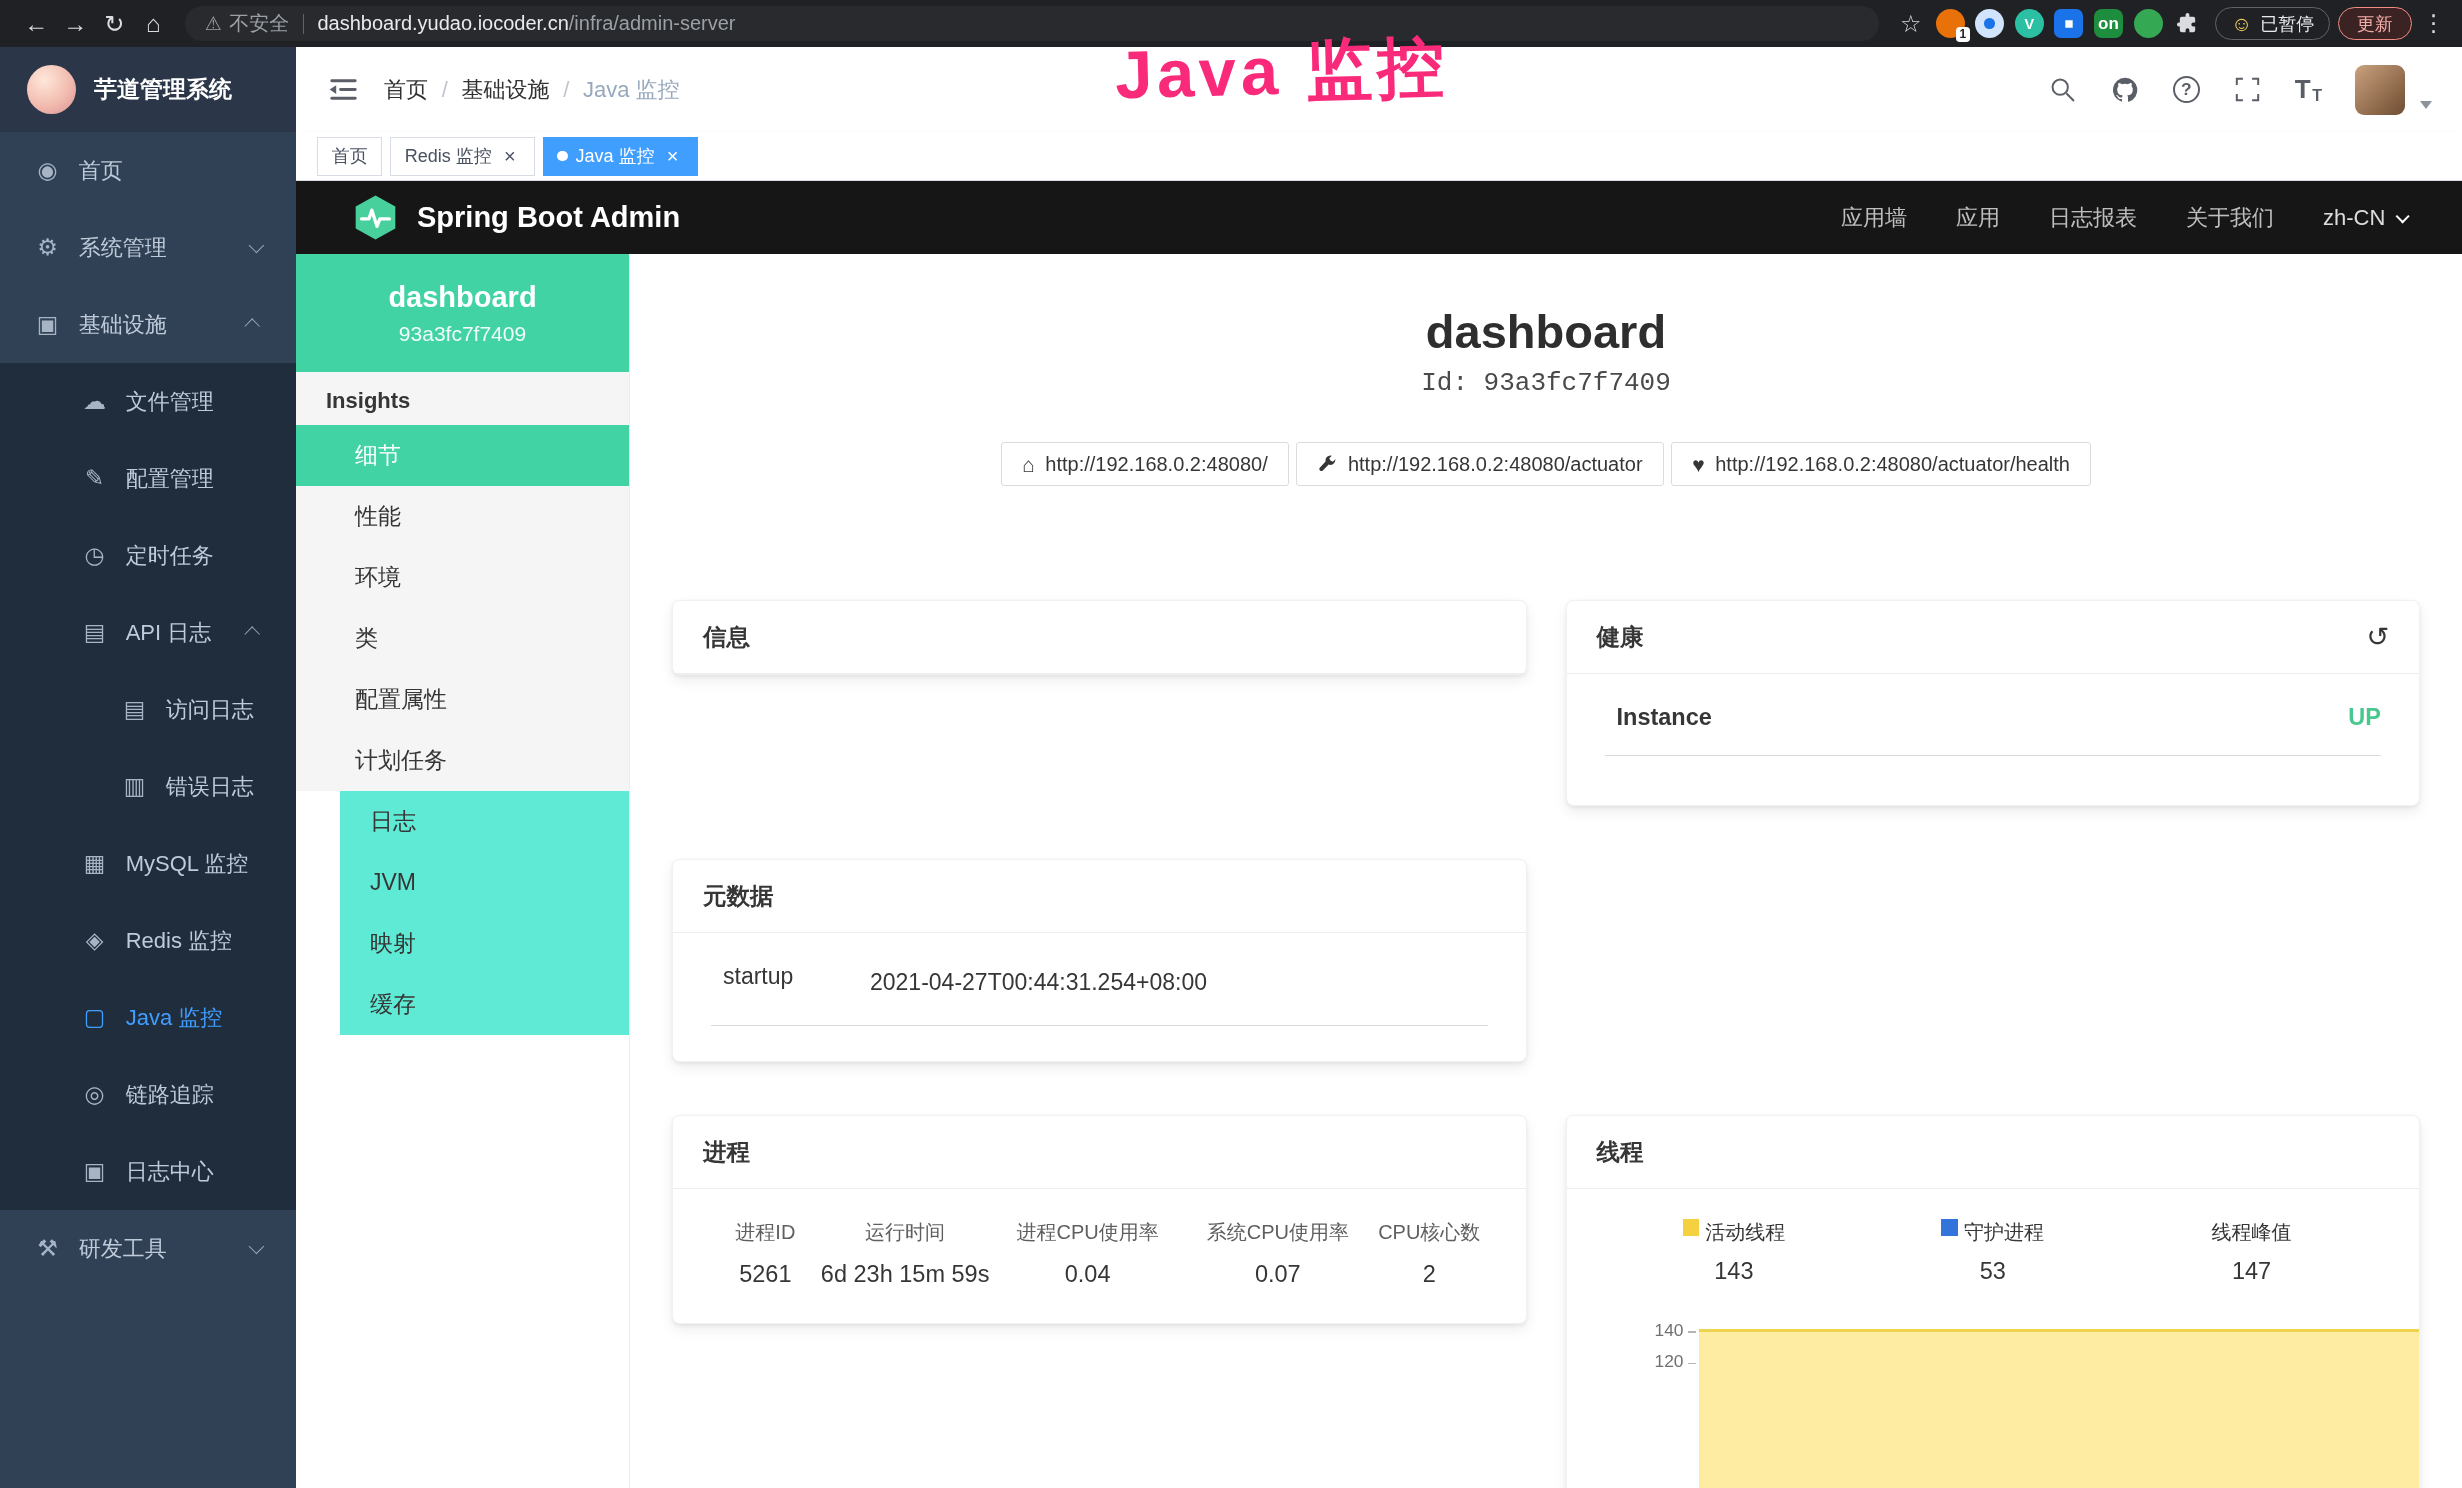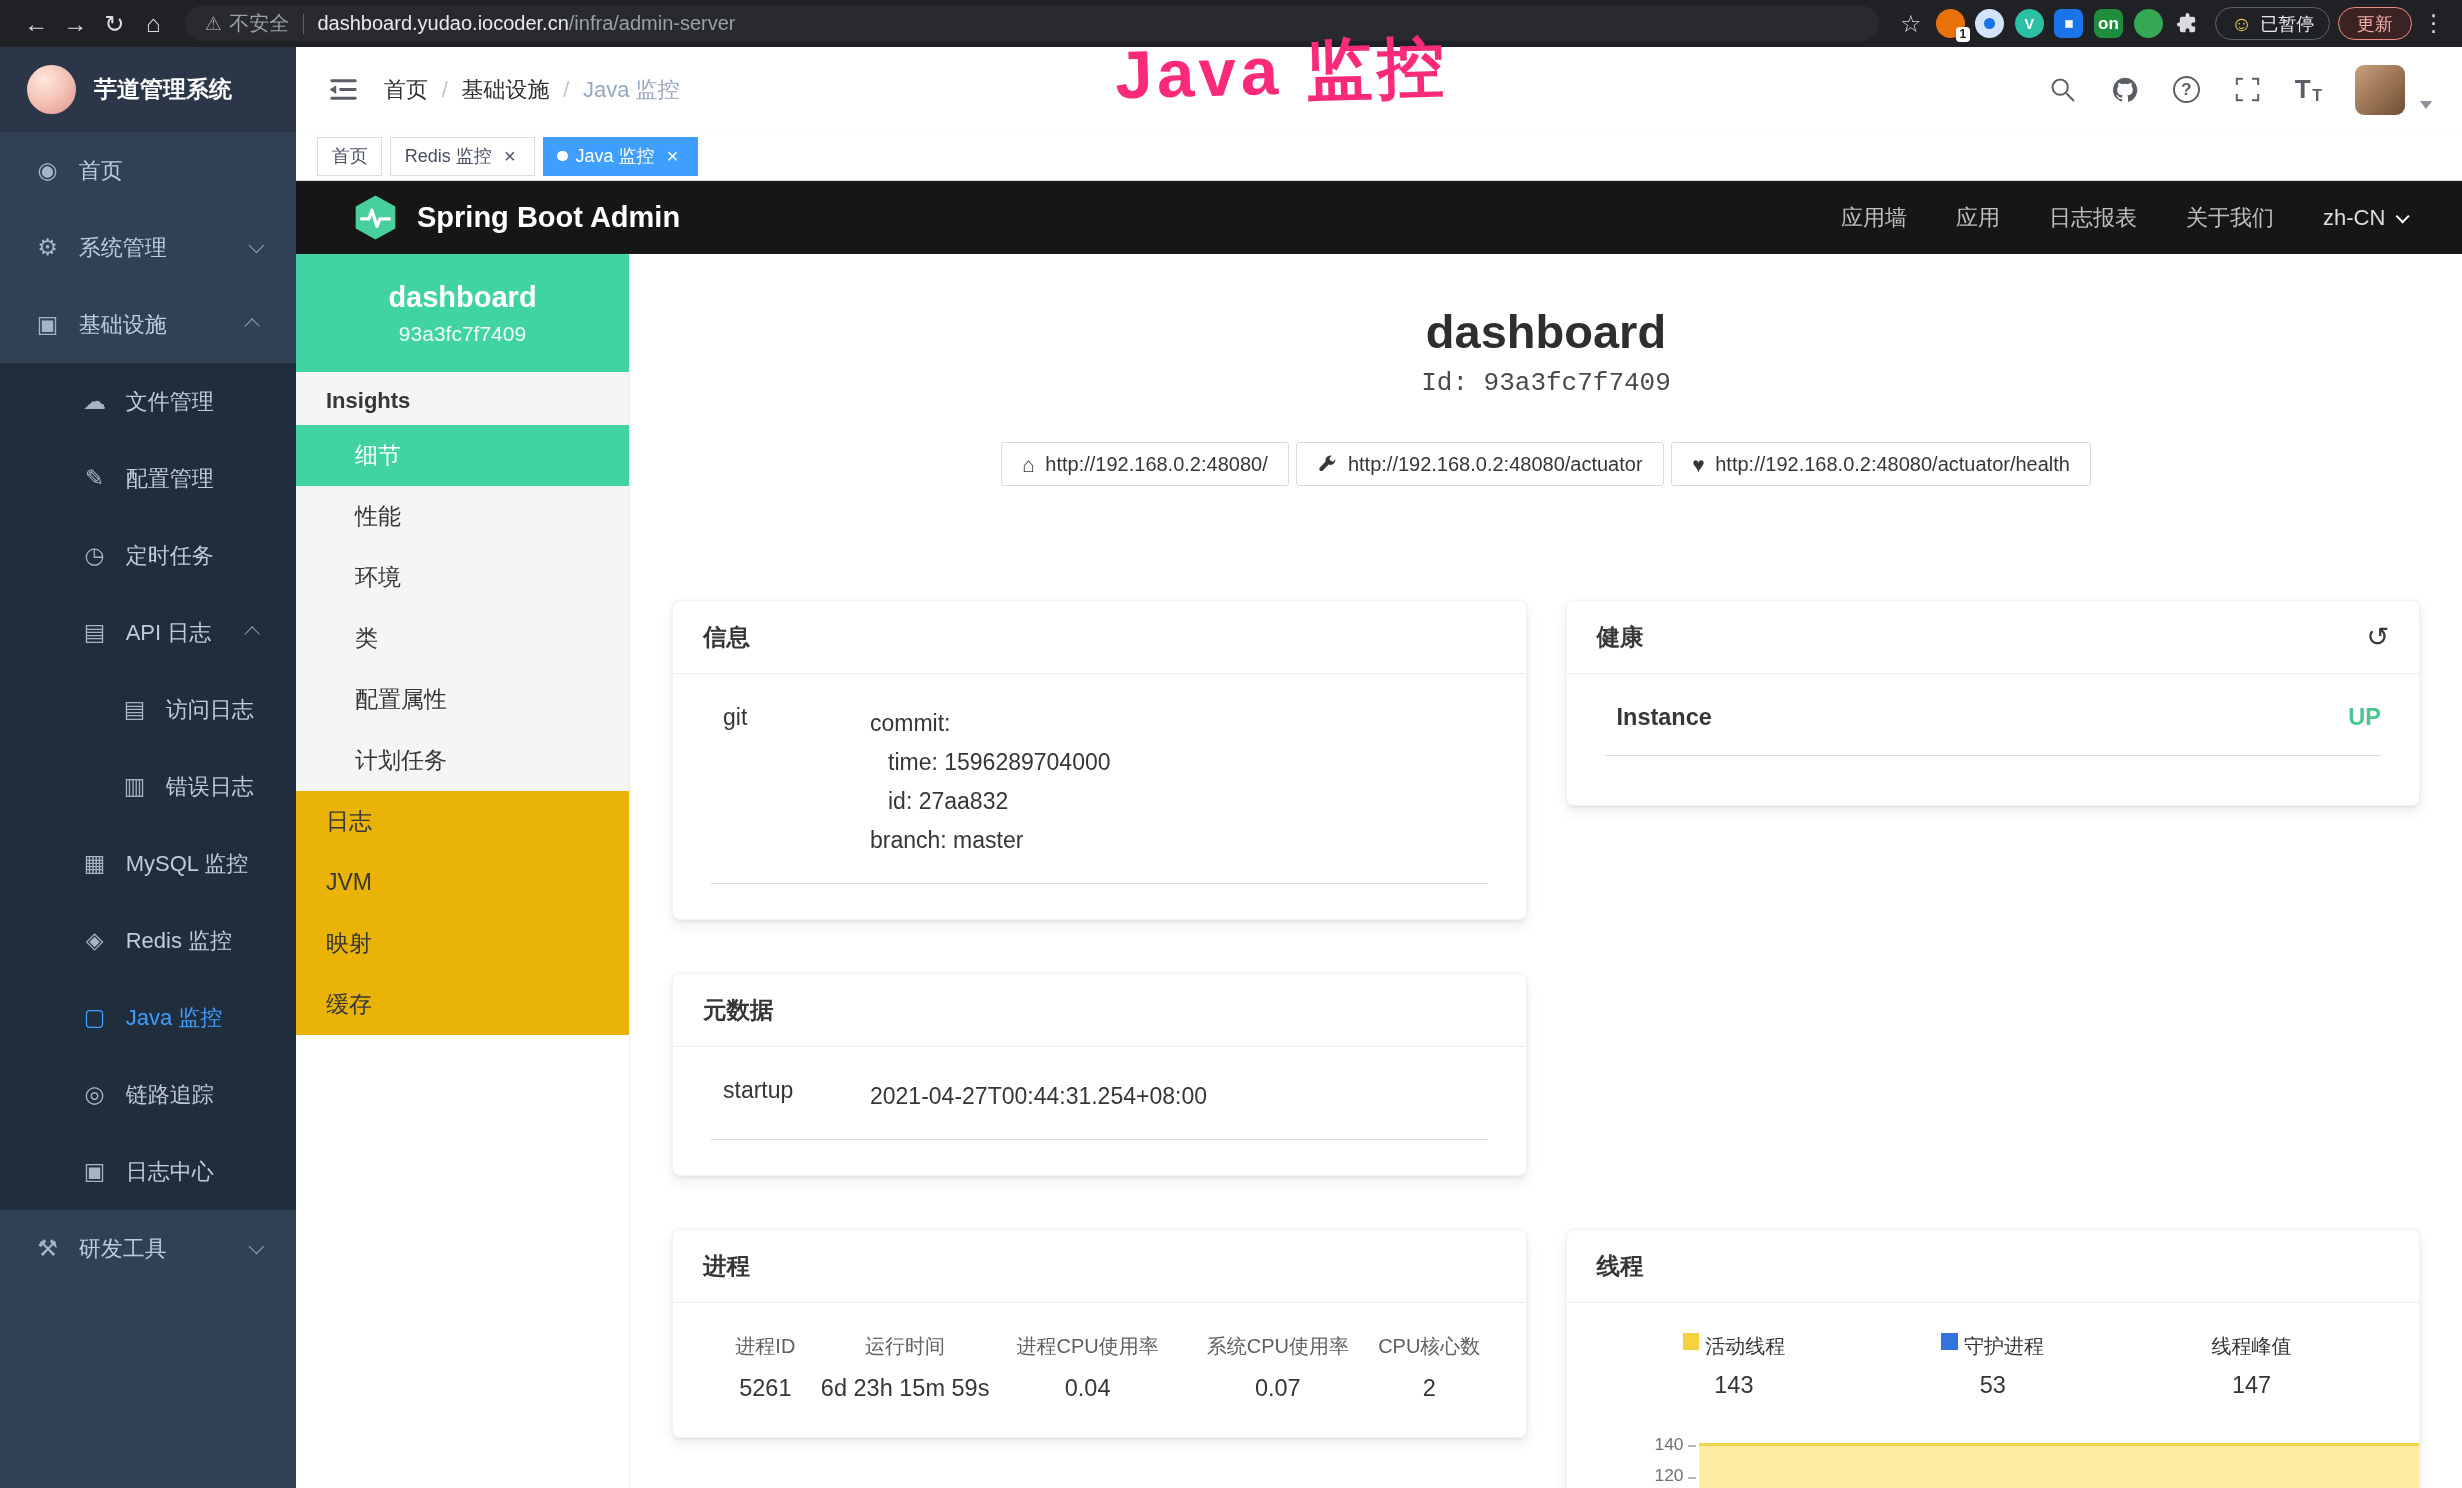--- a/index.html
+++ b/index.html
@@ -110,21 +110,21 @@
   .sba-body { flex: 1; display: flex; min-height: 0; }
   .sba-side { width: 334px; flex-shrink: 0; border-right: 0.8px solid #ededed; background: #fff; }
   .inst { background: #42d3a5; color: #fff; text-align: center; padding: 27px 7.6px 26px; }
   .inst-name { font-size: 29px; font-weight: 700; }
   .inst-id { font-size: 21px; margin-top: 7.6px; color: rgba(255,255,255,.92); }
   .sba-sec { background: #f5f5f5; font-size: 22px; font-weight: 700; color: #363636;
     padding: 16.7px 0 10.6px 30px; }
   .smi { height: 61px; display: flex; align-items: center; font-size: 23px; color: #363636;
     cursor: pointer; }
   .smi.sub { padding-left: 59px; background: #f5f5f5; }
-  .smi.top { padding-left: 30px; background: #eab308; }
+  .smi.top { padding-left: 30px; background: #5eead4; margin-left: 44px; }
   .smi.active { background: #42d3a5; color: #fff; }
 
   .sba-main { flex: 1; min-width: 0; overflow: hidden; padding-top: 50px; background: #fff; }
   .m-title { text-align: center; font-size: 47px; font-weight: 700; color: #2e2e2e; }
   .m-sub { text-align: center; font-size: 26px; color: #4a4a4a; margin-top: 9px; font-family: Liberation Mono, monospace; }
   .links { display: flex; justify-content: center; gap: 7.6px; margin-top: 44px; }
   .lnk { display: inline-flex; align-items: center; height: 44px; border: 0.8px solid #dbdbdb;
     border-radius: 3px; padding: 0 20px; font-size: 20px; color: #363636; background: #fff;
     gap: 10.6px; white-space: nowrap; cursor: pointer; }
   .lnk .lic { font-size: 21px; line-height: 1; }
@@ -401,31 +401,20 @@
           </div>
 
           <div class="cards">
 
             <div class="crow">
               <div class="ccol">
                 <section class="card">
                   <div class="card-h">
                     <span class="card-t">信息</span>
                   </div>
-                  <div class="card-b">
-                    <div class="kv">
-                      <span class="k">git</span>
-                      <span class="v">
-                        <span class="ln">commit:</span>
-                        <span class="ln ind">time: 1596289704000</span>
-                        <span class="ln ind">id: 27aa832</span>
-                        <span class="ln">branch: master</span>
-                      </span>
-                    </div>
-                  </div>
                 </section>
               </div>
               <div class="ccol">
                 <section class="card">
                   <div class="card-h">
                     <span class="card-t">健康</span>
                     <span class="hist">↺</span>
                   </div>
                   <div class="card-b" style="padding-bottom:49px;">
                     <div class="hrow" style="margin-bottom:0;">

